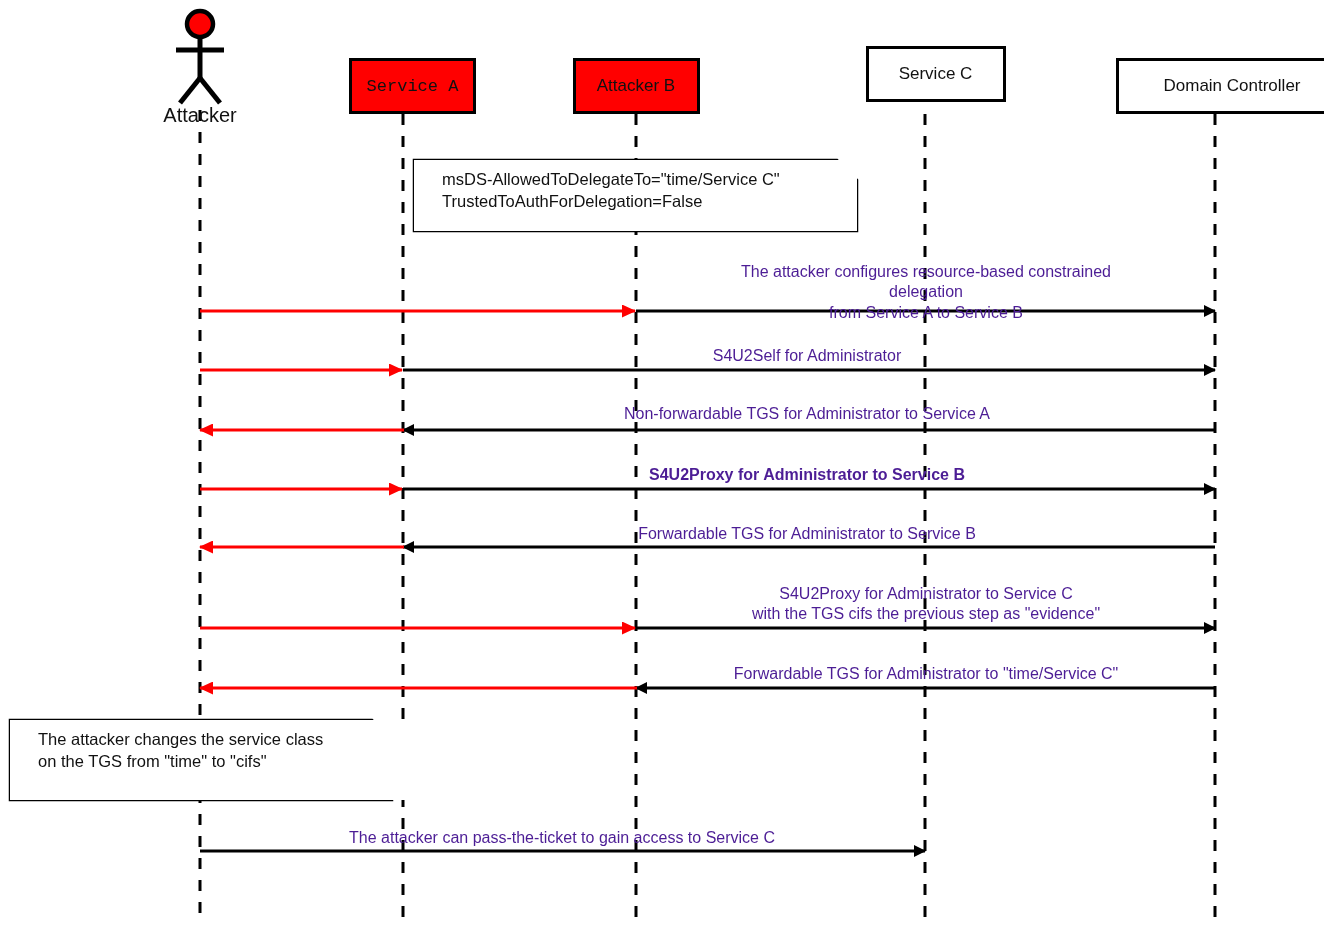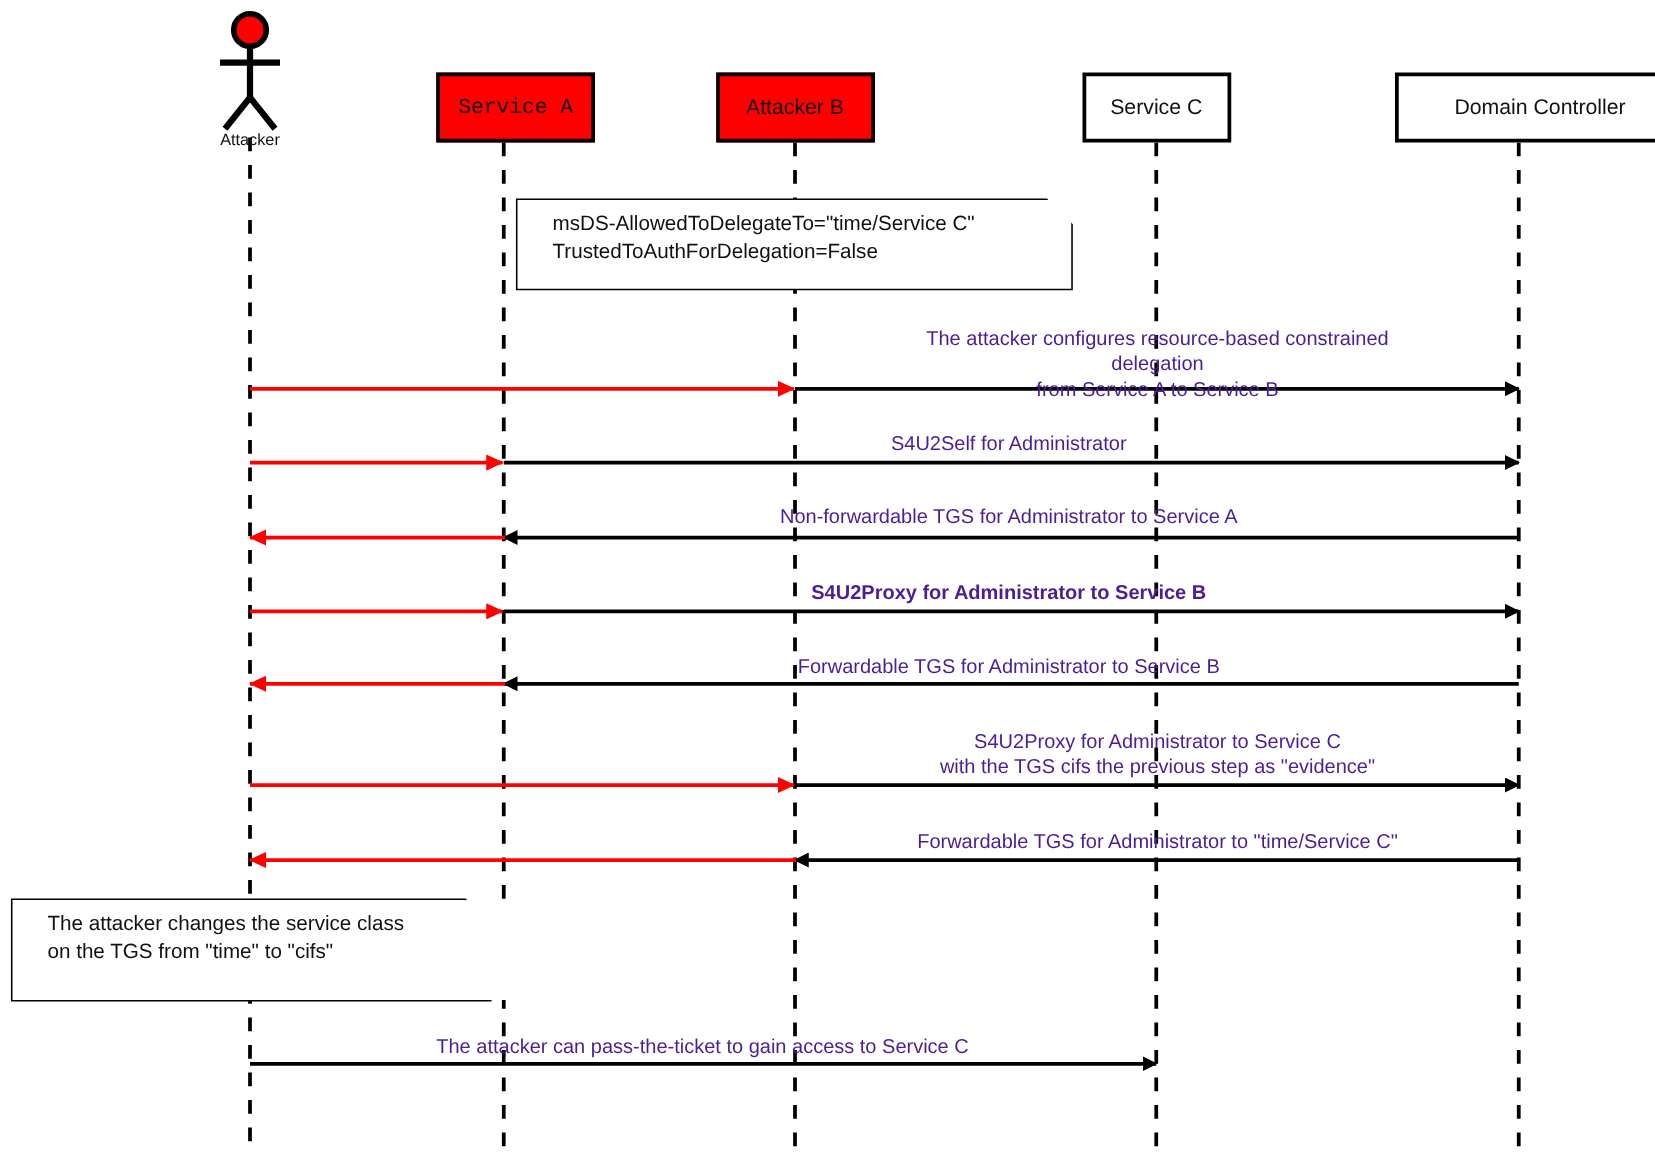--- a/index.html
+++ b/index.html
@@ -6,21 +6,21 @@
   body{
     width:1324px;height:926px;
     font-family:"Liberation Sans","DejaVu Sans",sans-serif;
     color:#000;
     overflow:hidden;
   }
   #diagram{position:relative;width:1324px;height:926px;}
   #svgroot{position:absolute;left:0;top:0;}
 
   .actor-label{
-    position:absolute;font-size:13px;color:#111;white-space:nowrap;
+    position:absolute;font-size:20px;color:#111;white-space:nowrap;
     text-align:center;
   }
   .part-box{
     position:absolute;
     background:#ffffff;
     border:3px solid #000;
     display:flex;align-items:center;justify-content:center;
     font-size:17px;color:#111;
     box-sizing:border-box;
   }
@@ -103,21 +103,21 @@
         <line x1="200" y1="851" x2="925" y2="851" stroke="#000" stroke-width="3" marker-end="url(#ah-black-r)"></line>
       </g>
   </svg>
 <div class="actor-label" style="left: 130px; top: 104px; width: 140px;">Attacker</div>
     <div class="part-box red" style="left: 349px; top: 58px; width: 127px; height: 56px; font-family: Liberation Mono, monospace;">
       <span>Service A</span>
     </div>
     <div class="part-box red" style="left: 572.5px; top: 58px; width: 127px; height: 56px;">
       <span>Attacker B</span>
     </div>
-    <div class="part-box" style="left: 865.5px; top: 58px; width: 119px; height: 56px;">
+    <div class="part-box" style="left: 865.5px; top: 46px; width: 140px; height: 56px;">
       <span>Service C</span>
     </div>
     <div class="part-box" style="left: 1115.5px; top: 58px; width: 233px; height: 56px;">
       <span>Domain Controller</span>
     </div>
     <div class="note" style="left: 414px; top: 160px; width: 443px; height: 71px;">msDS-AllowedToDelegateTo="time/Service C"
 TrustedToAuthForDelegation=False</div>
     <div class="note" style="left: 10px; top: 720px; width: 421px; height: 80px;">The attacker changes the service class
 on the TGS from "time" to "cifs"</div>
     <div class="msg-label" style="left: 926px; top: 262px;">The attacker configures resource-based constrained delegation

